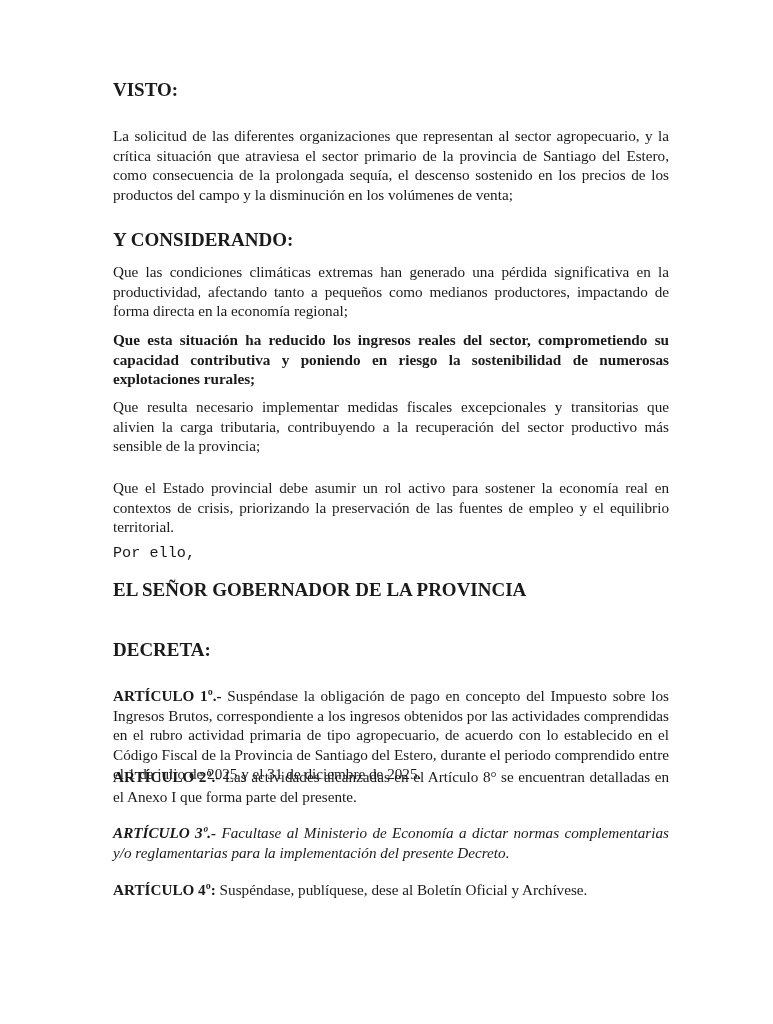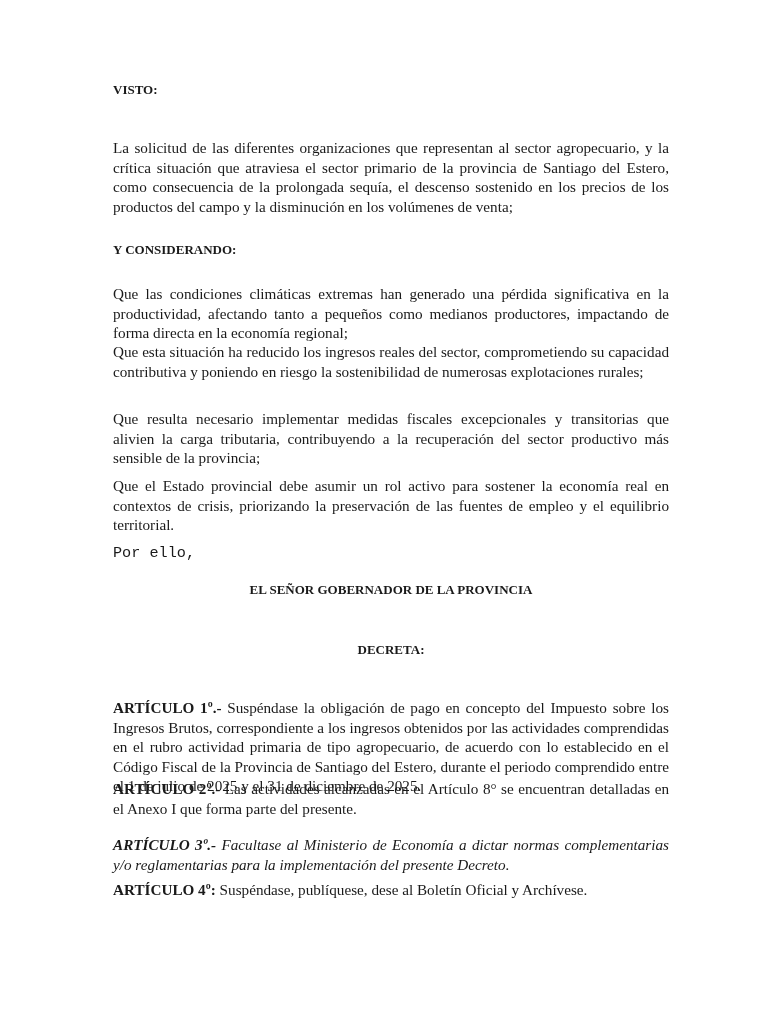--- a/index.html
+++ b/index.html
@@ -1,39 +1,39 @@
 <!DOCTYPE html>
 <html><head>
 <meta charset="utf-8">
 <style>
   html, body { margin:0; padding:0; background:#ffffff; }
   body { width:773px; height:1024px; position:relative; overflow:hidden;
          font-family:"Liberation Serif", "DejaVu Serif", serif; color:#1a1a1a; }
   .page { position:absolute; left:113px; top:0; width:556px; }
   .blk { position:absolute; left:0; width:556px; font-size:15.2px; line-height:19.5px; }
-  .just { text-align:justify;margin-top:12px; }
-  .heading { font-weight:bold; font-size:13px;font-family:Liberation Serif, serif; }
-  .center { text-align:center; width:556px; }
+  .just { text-align:justify; }
+  .heading { font-weight:bold; font-size:19px;font-family:Liberation Serif, serif; }
+  .center { text-align:left; width:556px; }
   b { font-weight:bold; }
 </style>
 </head>
 <body>
 
 <div class="page">
 
   <div class="blk heading" style="top:80px;">VISTO:</div>
 
   <div class="blk just" style="top:126px;">La solicitud de las diferentes organizaciones que representan al sector agropecuario, y la crítica situación que atraviesa el sector primario de la provincia de Santiago del Estero, como consecuencia de la prolongada sequía, el descenso sostenido en los precios de los productos del campo y la disminución en los volúmenes de venta;</div>
 
-  <div class="blk heading" style="top:240px;">Y CONSIDERANDO:</div>
+  <div class="blk heading" style="top:230px;">Y CONSIDERANDO:</div>
 
-  <div class="blk just" style="top:272px;">Que las condiciones climáticas extremas han generado una pérdida significativa en la productividad, afectando tanto a pequeños como medianos productores, impactando de forma directa en la economía regional;</div>
-  <div class="blk just" style="top:330px;">Que esta situación ha reducido los ingresos reales del sector, comprometiendo su capacidad contributiva y poniendo en riesgo la sostenibilidad de numerosas explotaciones rurales;</div>
+  <div class="blk just" style="top:262px;">Que las condiciones climáticas extremas han generado una pérdida significativa en la productividad, afectando tanto a pequeños como medianos productores, impactando de forma directa en la economía regional;</div>
+  <div class="blk just" style="top:330px;font-weight:bold;">Que esta situación ha reducido los ingresos reales del sector, comprometiendo su capacidad contributiva y poniendo en riesgo la sostenibilidad de numerosas explotaciones rurales;</div>
   <div class="blk just" style="top:397px;">Que resulta necesario implementar medidas fiscales excepcionales y transitorias que alivien la carga tributaria, contribuyendo a la recuperación del sector productivo más sensible de la provincia;</div>
-  <div class="blk just" style="top:464px;">Que el Estado provincial debe asumir un rol activo para sostener la economía real en contextos de crisis, priorizando la preservación de las fuentes de empleo y el equilibrio territorial.</div>
+  <div class="blk just" style="top:478px;">Que el Estado provincial debe asumir un rol activo para sostener la economía real en contextos de crisis, priorizando la preservación de las fuentes de empleo y el equilibrio territorial.</div>
 
   <div class="blk" style="top:544px;font-family:Liberation Mono, monospace;">Por ello,</div>
 
   <div class="blk heading center" style="top:580px;">EL SEÑOR GOBERNADOR DE LA PROVINCIA</div>
 
   <div class="blk heading center" style="top:640px;">DECRETA:</div>
 
   <div class="blk just" style="top:686px;">
     <b>ARTÍCULO 1º.-</b><span> Suspéndase la obligación de pago en concepto del Impuesto sobre los Ingresos Brutos, correspondiente a los ingresos obtenidos por las actividades comprendidas en el rubro actividad primaria de tipo agropecuario, de acuerdo con lo establecido en el Código Fiscal de la Provincia de Santiago del Estero, durante el periodo comprendido entre el 1 de julio de 2025 y el 31 de diciembre de 2025.</span>
   </div>

